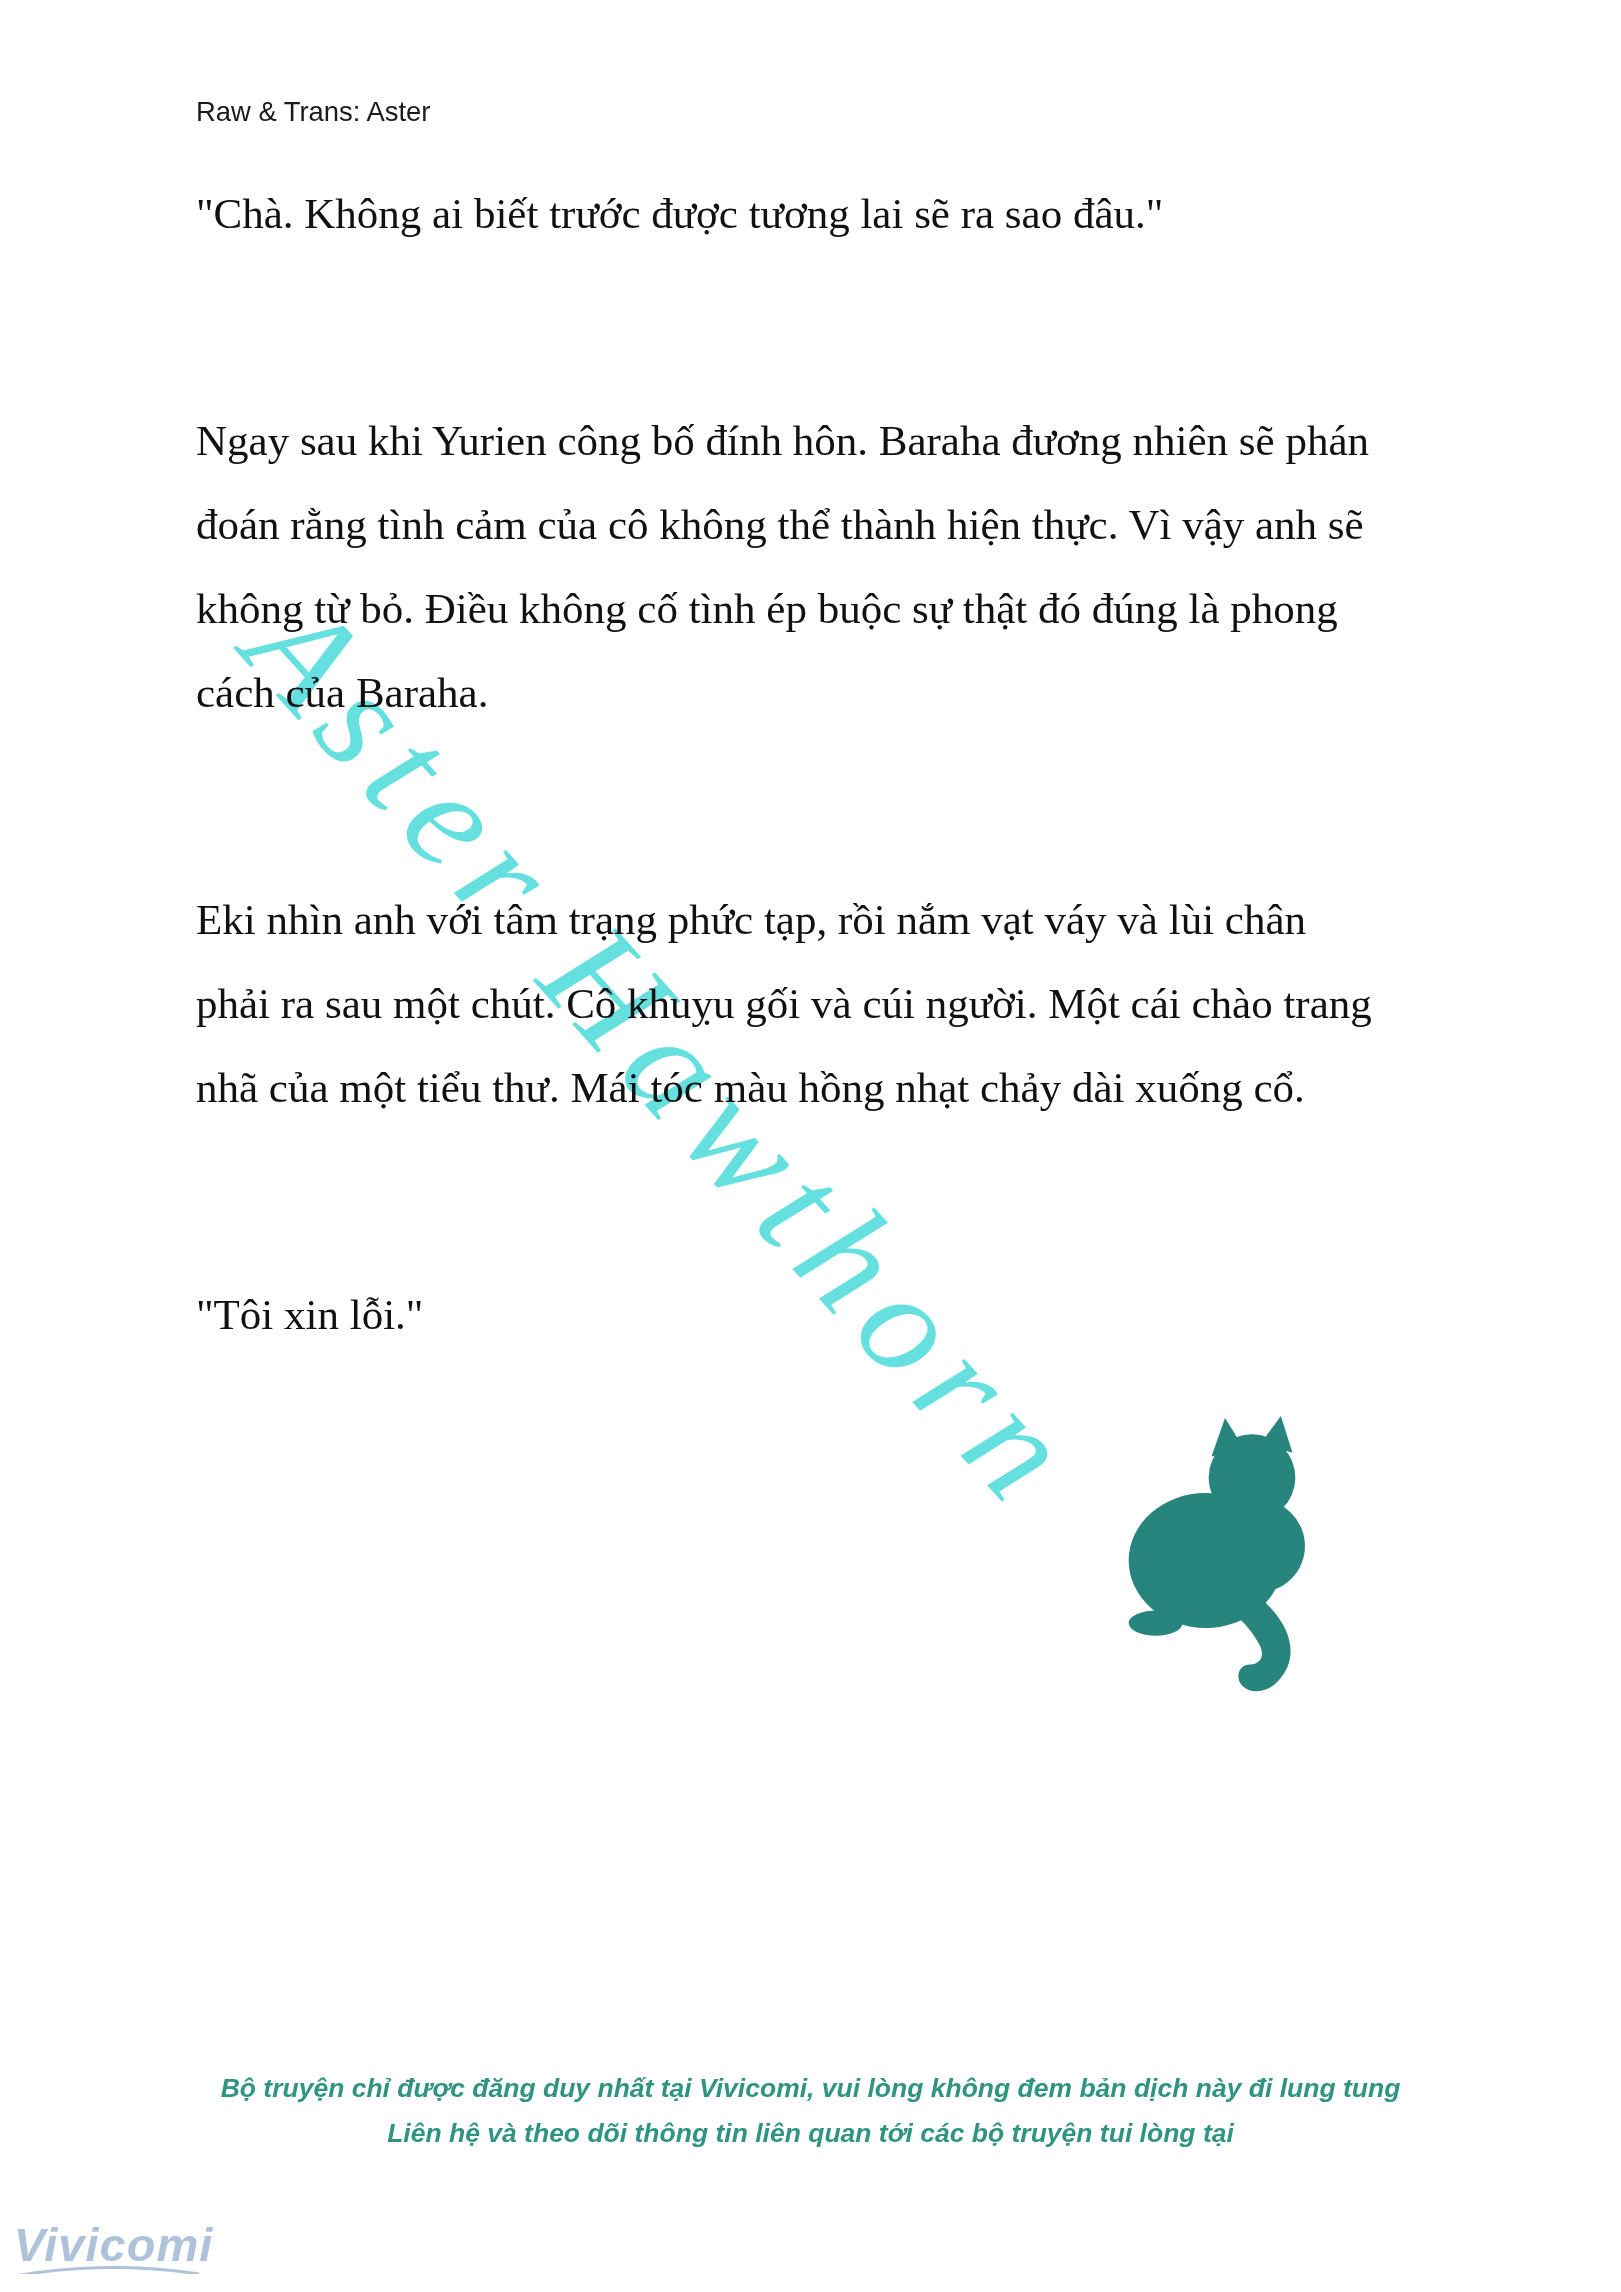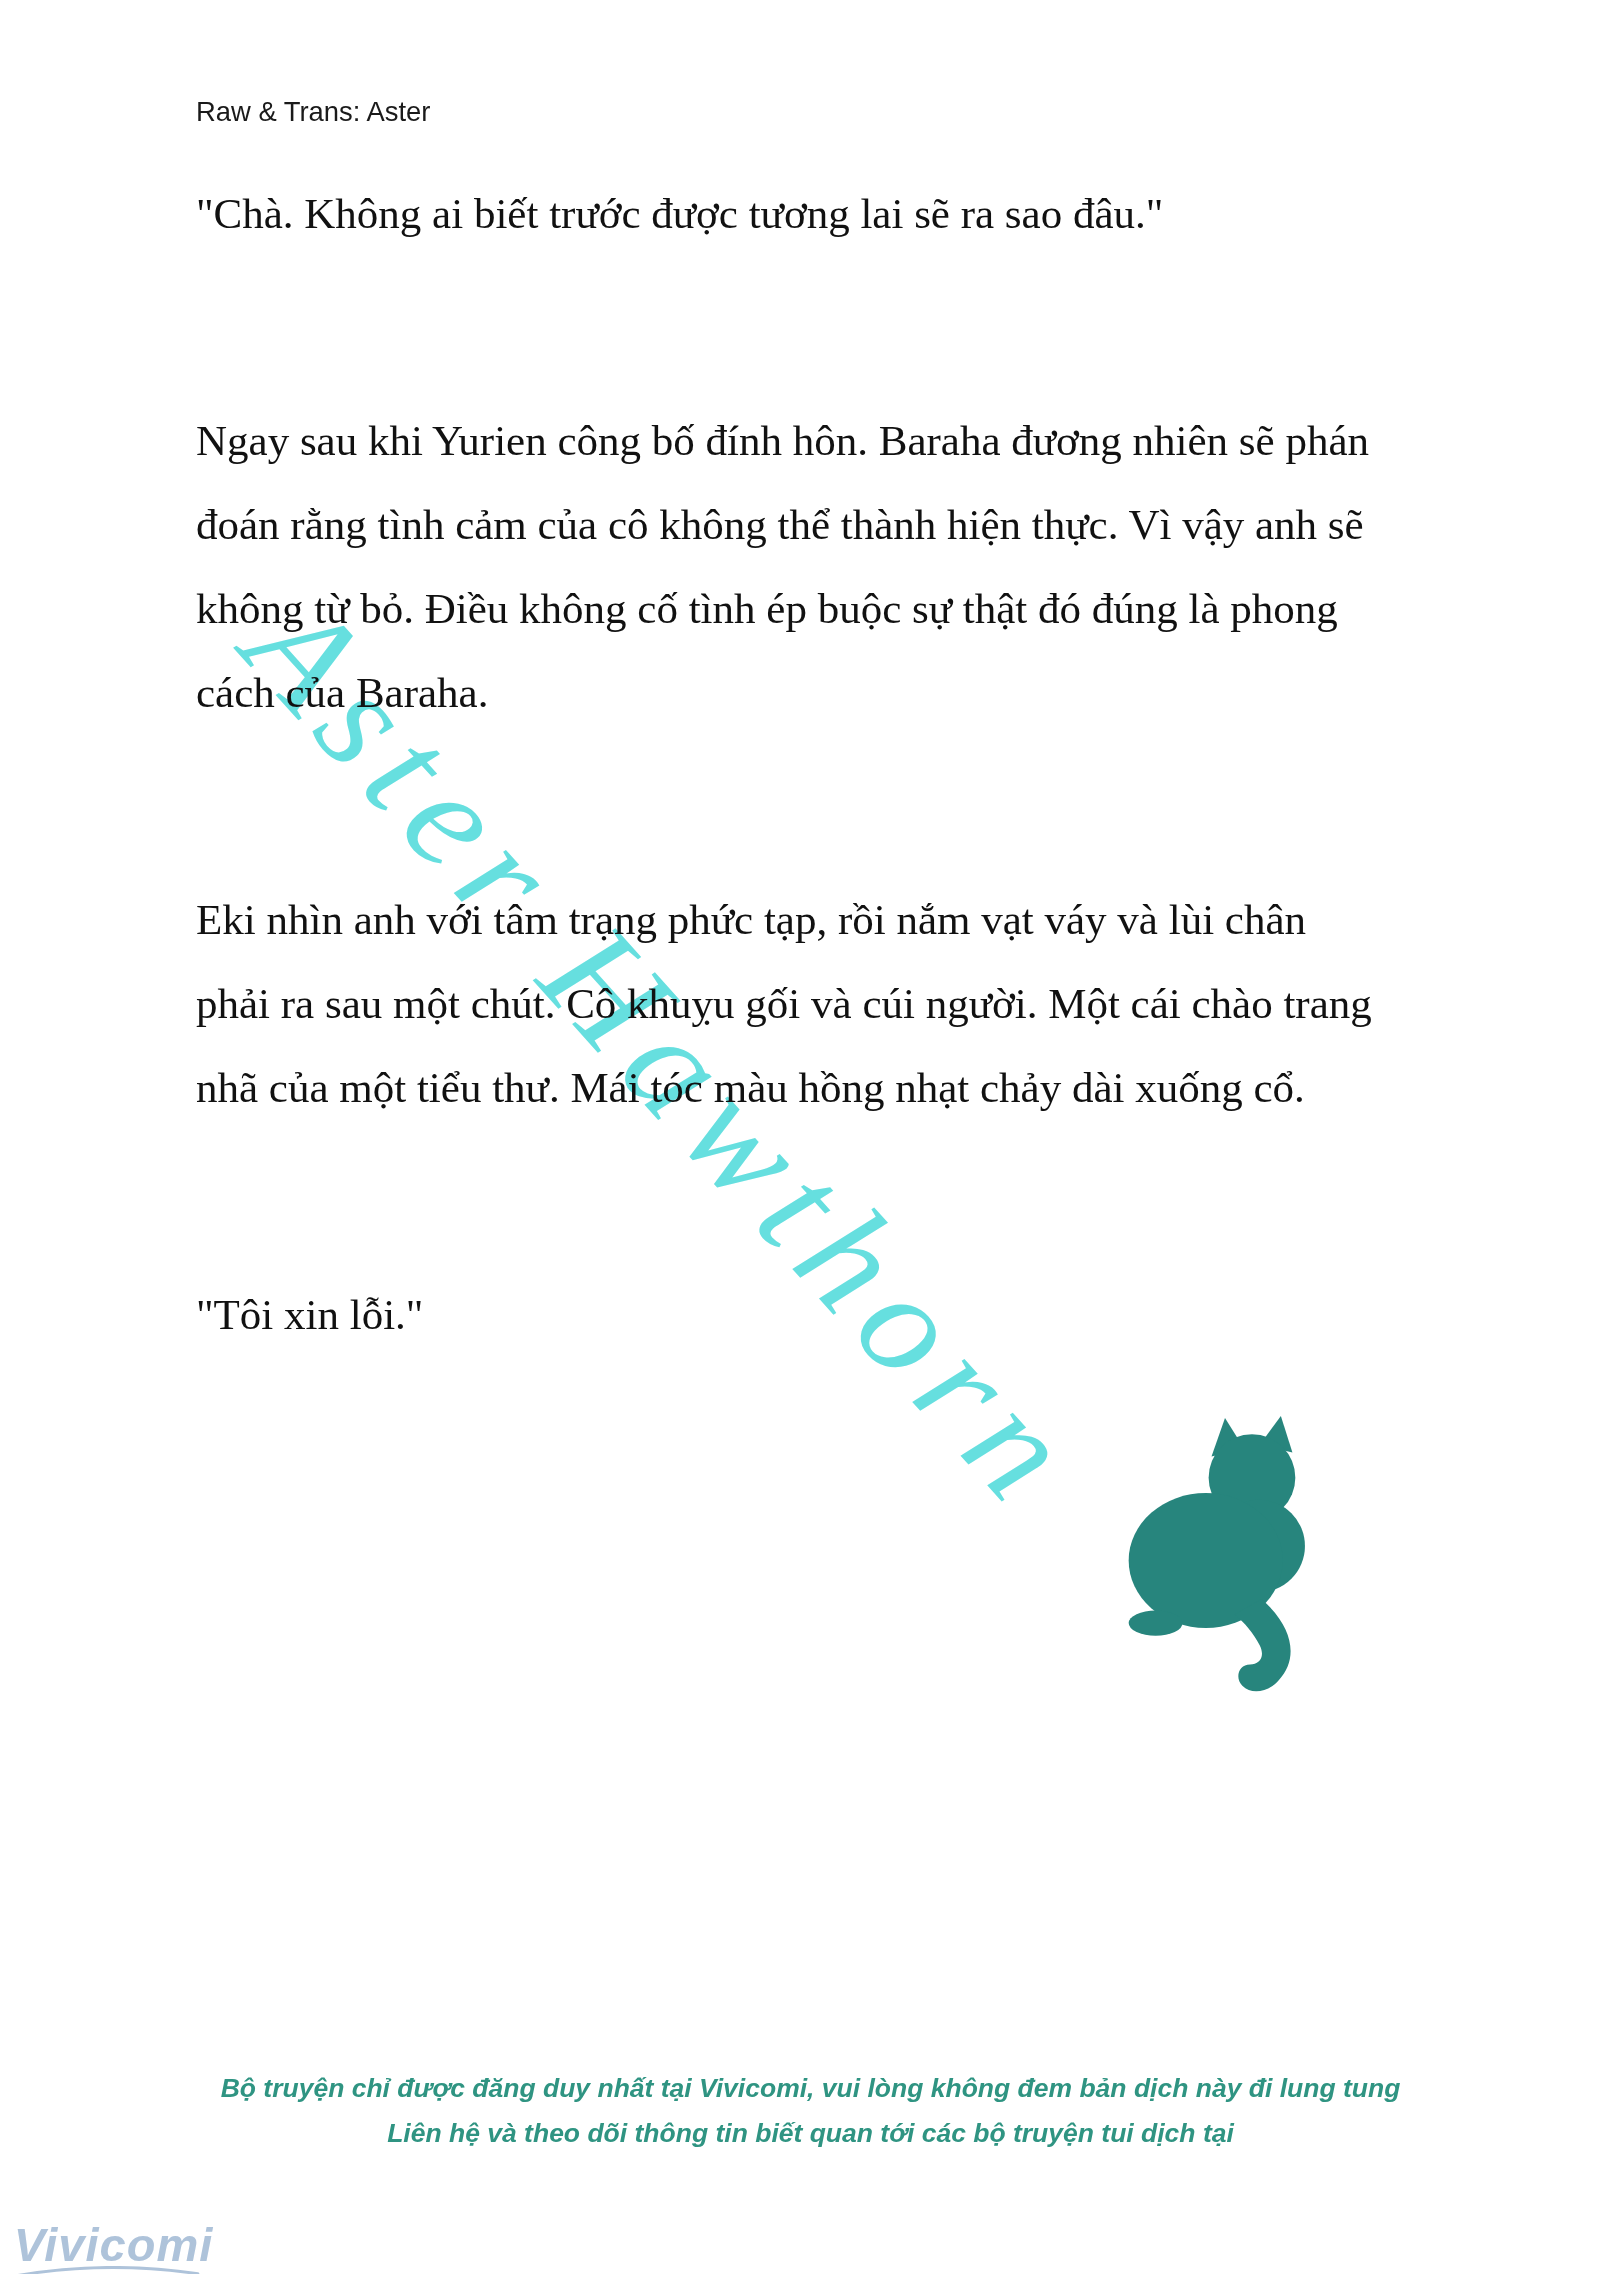--- a/index.html
+++ b/index.html
@@ -116,21 +116,21 @@
         <ellipse cx="28" cy="215" rx="28" ry="13"></ellipse>
         <path d="M138,190 C172,220 176,252 156,274 C146,286 128,290 118,280
                  C110,272 114,258 126,258 C136,258 142,250 136,238
                  C130,226 120,214 110,206 Z"></path>
       </g>
     </svg>
   </div>
 
   <div class="page-footer">
     <div>Bộ truyện chỉ được đăng duy nhất tại Vivicomi, vui lòng không đem bản dịch này đi lung tung</div>
-    <div>Liên hệ và theo dõi thông tin biết quan tới các bộ truyện tui dịch tại</div>
+    <div>Liên hệ và theo dõi thông tin liên quan tới các bộ truyện tui lòng tại</div>
   </div>
 
   <div class="site-logo">
     <span class="logo-text">Vivicomi</span>
     <svg width="186" height="13.7" viewBox="0 0 190 14" aria-hidden="true">
       <path d="M2,10 Q95,-6 188,8" stroke="#aec3da" stroke-width="3" fill="none" stroke-linecap="round"></path>
     </svg>
   </div>
 
 </div>

